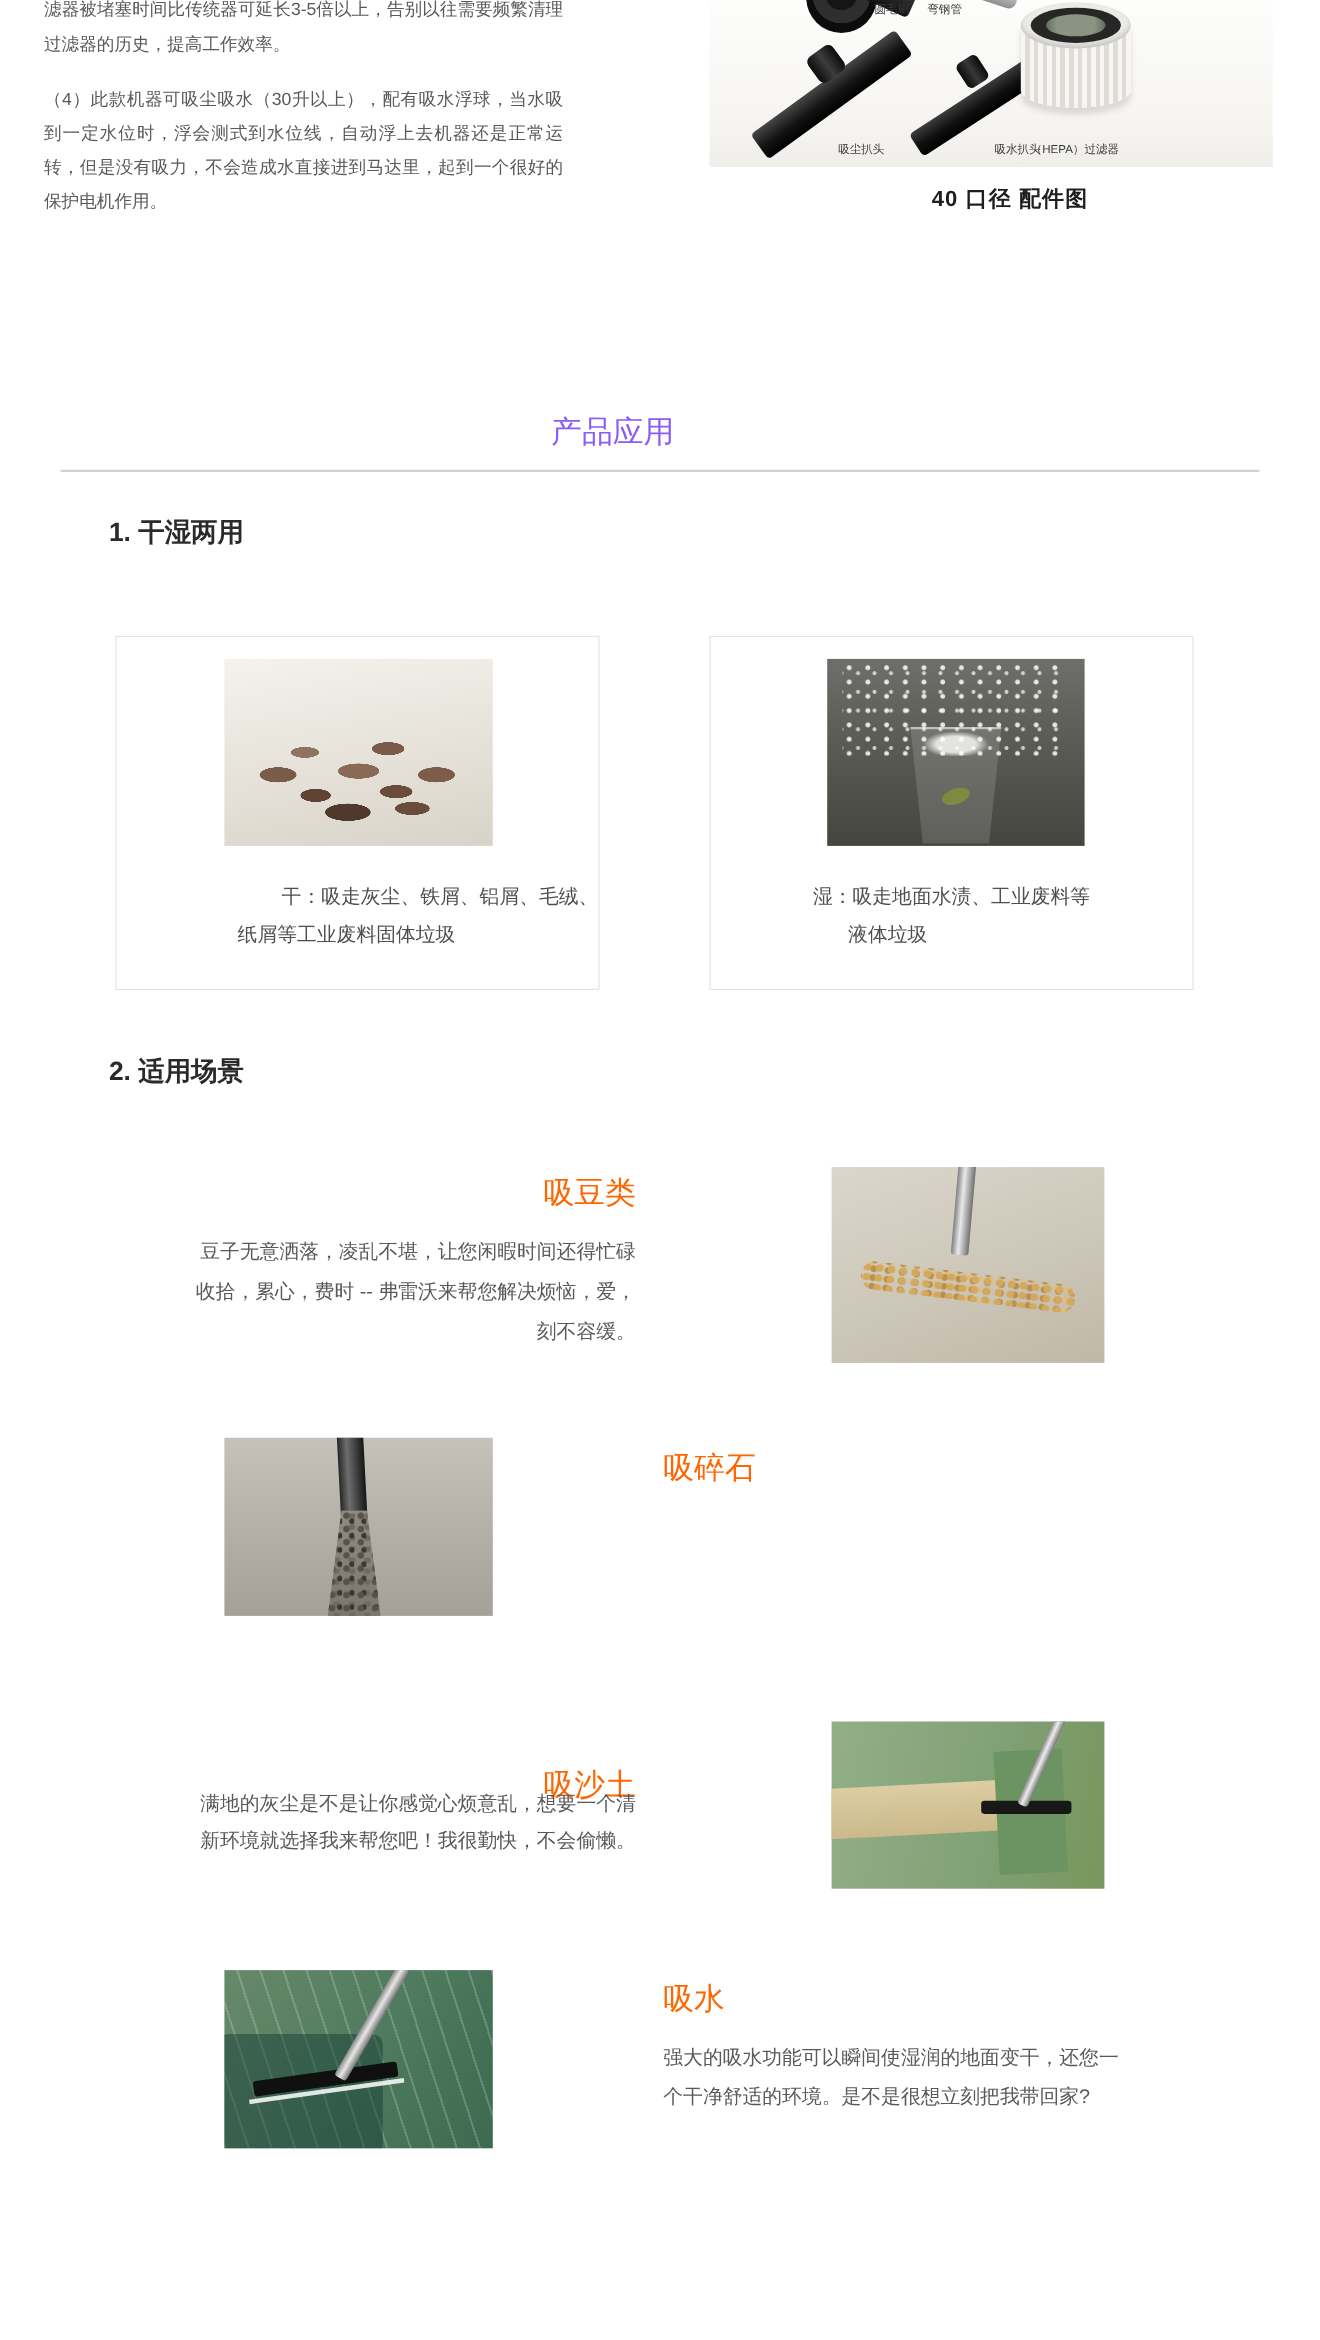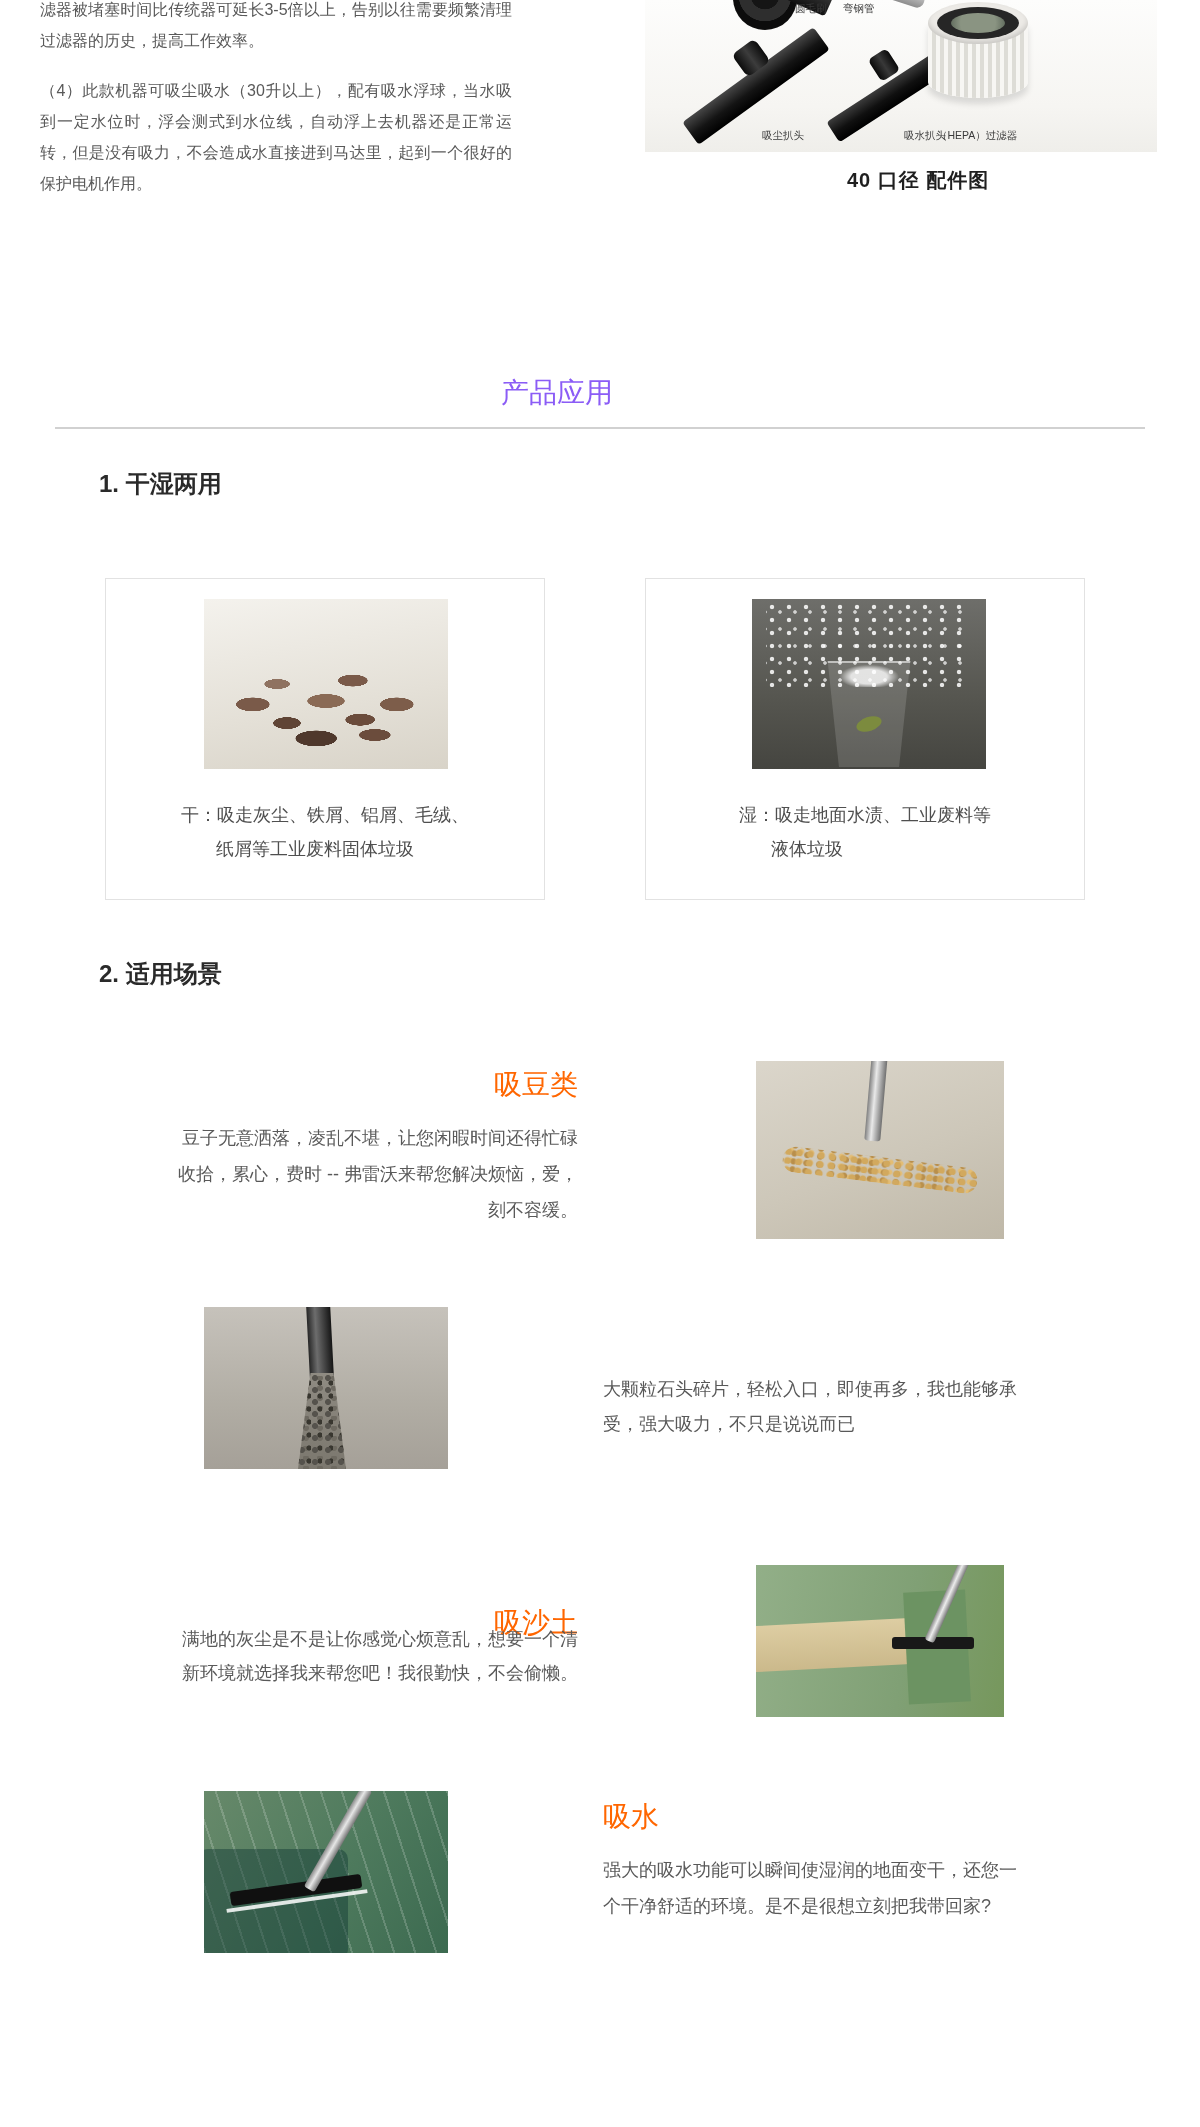--- a/index.html
+++ b/index.html
@@ -147,21 +147,21 @@
   </div>
   <div class="abs acc-caption">40 口径 配件图</div>
 
   <div class="abs app-title">产品应用</div>
   <div class="abs divider"></div>
 
   <div class="abs sec-heading h-drywet">1. 干湿两用</div>
 
   <div class="abs card card1">
     <div class="photo photo-dry"></div>
-    <div class="card-cap" style="left:0;top:224px;width:438px;text-align:center;">干：吸走灰尘、铁屑、铝屑、毛绒、</div>
+    <div class="card-cap" style="left:0;top:224px;width:438px;text-align:right;">干：吸走灰尘、铁屑、铝屑、毛绒、</div>
     <div class="card-cap" style="left:110px;top:258px;">纸屑等工业废料固体垃圾</div>
   </div>
 
   <div class="abs card card2">
     <div class="photo photo-wet">
       <div class="glass"></div>
       <div class="leaf"></div>
       <div class="splash"></div>
     </div>
     <div class="card-cap" style="left:0;top:224px;width:438px;text-align:center;">湿：吸走地面水渍、工业废料等</div>
@@ -174,21 +174,21 @@
   <div class="abs scene-para t-right s1-para"><span>豆子无意洒落，凌乱不堪，让您闲暇时间还得忙碌收拾，累心，费时 -- </span><span class="brand-bold">弗雷沃</span><span>来帮您解决烦恼，爱，刻不容缓。</span></div>
   <div class="abs photo photo-beans">
     <div class="beans-tube"></div>
     <div class="beans-trail"></div>
   </div>
 
   <div class="abs photo photo-gravel">
     <div class="gravel-tube"></div>
     <div class="gravel-trail"></div>
   </div>
-  <div class="abs scene-para s2-para">大颗粒石头碎片，轻松入口，即使再多，我也能够承受，强大吸力，不只是说说而已</div>
+  <div class="abs orange-title s2-title">吸碎石</div>
 
   <div class="abs orange-title t-right s3-title">吸沙土</div>
   <div class="abs scene-para t-right s3-para">满地的灰尘是不是让你感觉心烦意乱，想要一个清新环境就选择我来帮您吧！我很勤快，不会偷懒。</div>
   <div class="abs photo photo-sand">
     <div class="sand-band"></div>
     <div class="sand-clear"></div>
     <div class="sand-nozzle"></div>
     <div class="sand-tube"></div>
   </div>
 

